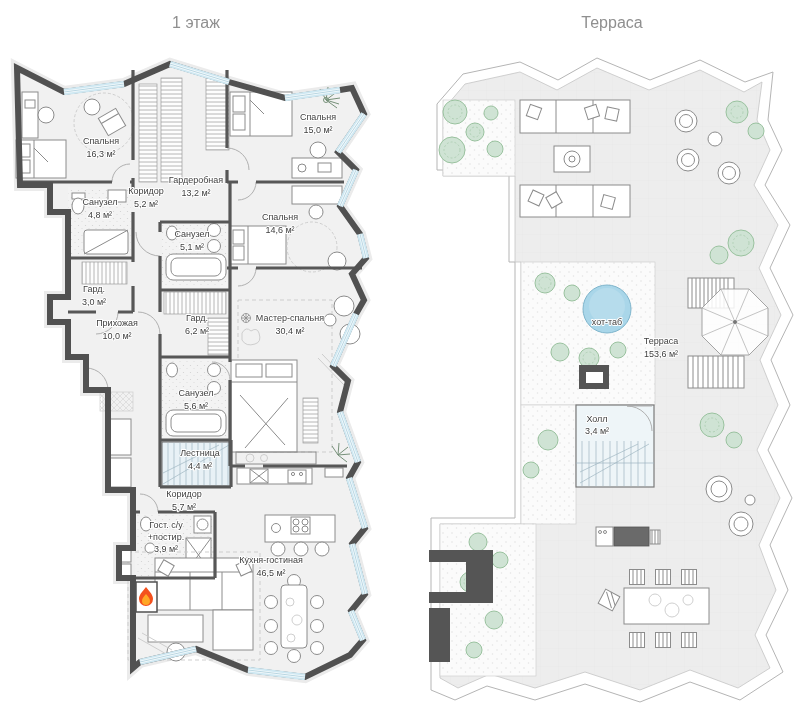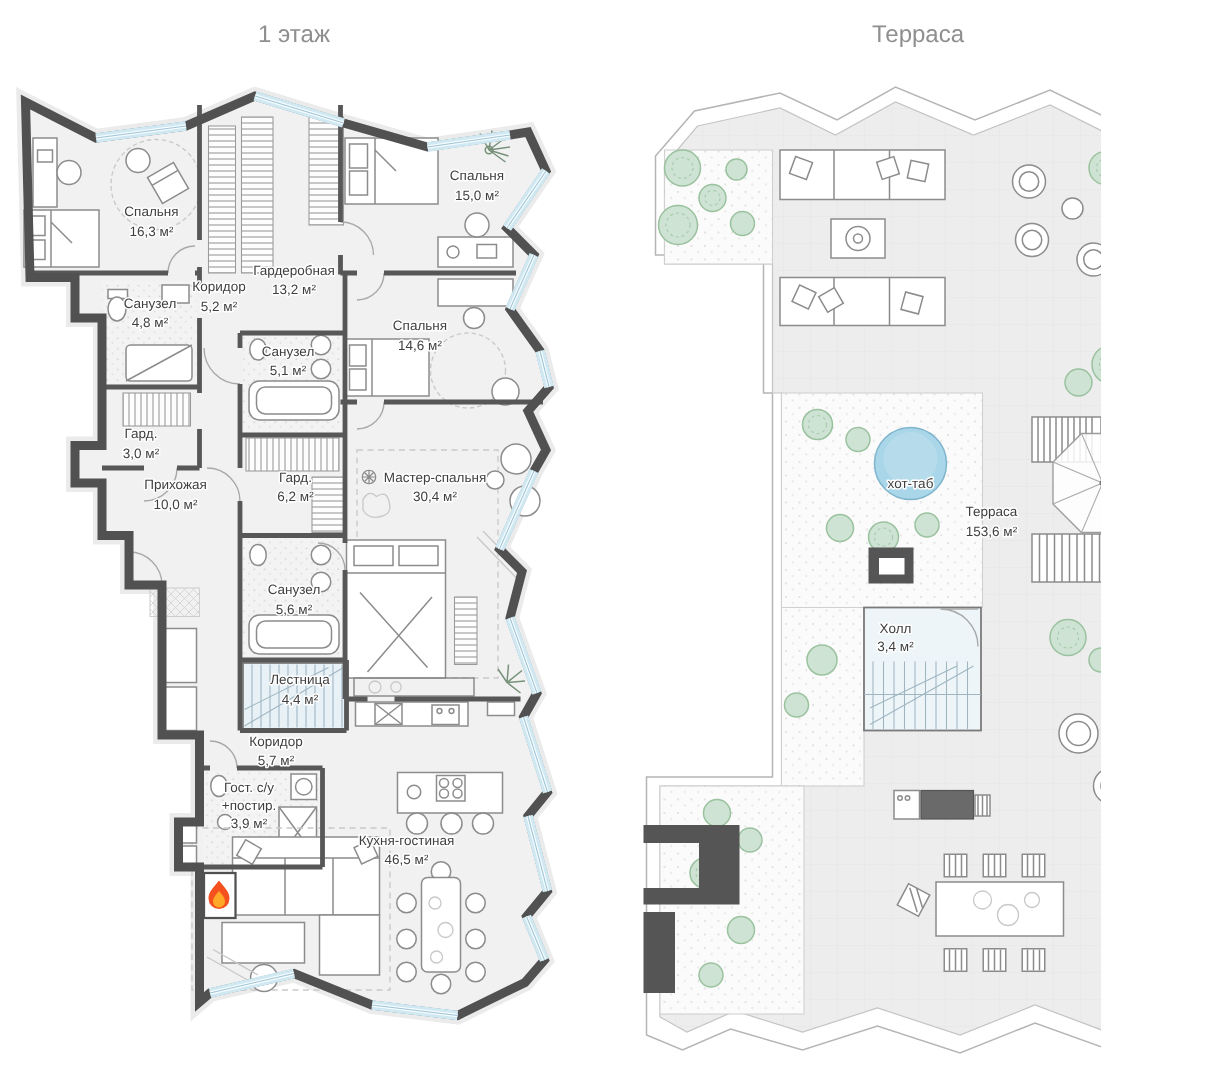--- a/index.html
+++ b/index.html
@@ -1,17 +1,17 @@
 <!DOCTYPE html>
 <html><head>
 <meta charset="utf-8">
 <style>
   html,body{margin:0;padding:0;background:#ffffff;}
-  .stage{position:relative;width:686px;height:719px;background:#ffffff;overflow:hidden;
-         font-family:"Liberation Sans",sans-serif;padding-left:48px;}
+  .stage{position:relative;width:812px;height:719px;background:#ffffff;overflow:hidden;
+         font-family:"Liberation Sans",sans-serif;}
   svg{position:absolute;left:0;top:0;}
   text{font-family:"Liberation Sans",sans-serif;}
   .title{font-size:16px;fill:#8f8f8f;text-anchor:middle;}
   .lbl{font-size:9px;fill:#3f3f3f;text-anchor:middle;paint-order:stroke;stroke:#ffffff;stroke-width:2px;stroke-linejoin:round;}
   .halo{fill:none;stroke:#ebebeb;stroke-width:12;}
   .floor{fill:#f1f1f1;}
   .wallx{fill:none;stroke:#515151;stroke-width:6;stroke-linejoin:miter;}
   .walli{fill:none;stroke:#575757;stroke-width:3.2;}
   .win1{fill:none;stroke:#cfe8f2;stroke-width:6.4;}
   .win2{fill:none;stroke:#f6fbfd;stroke-width:2.4;}

